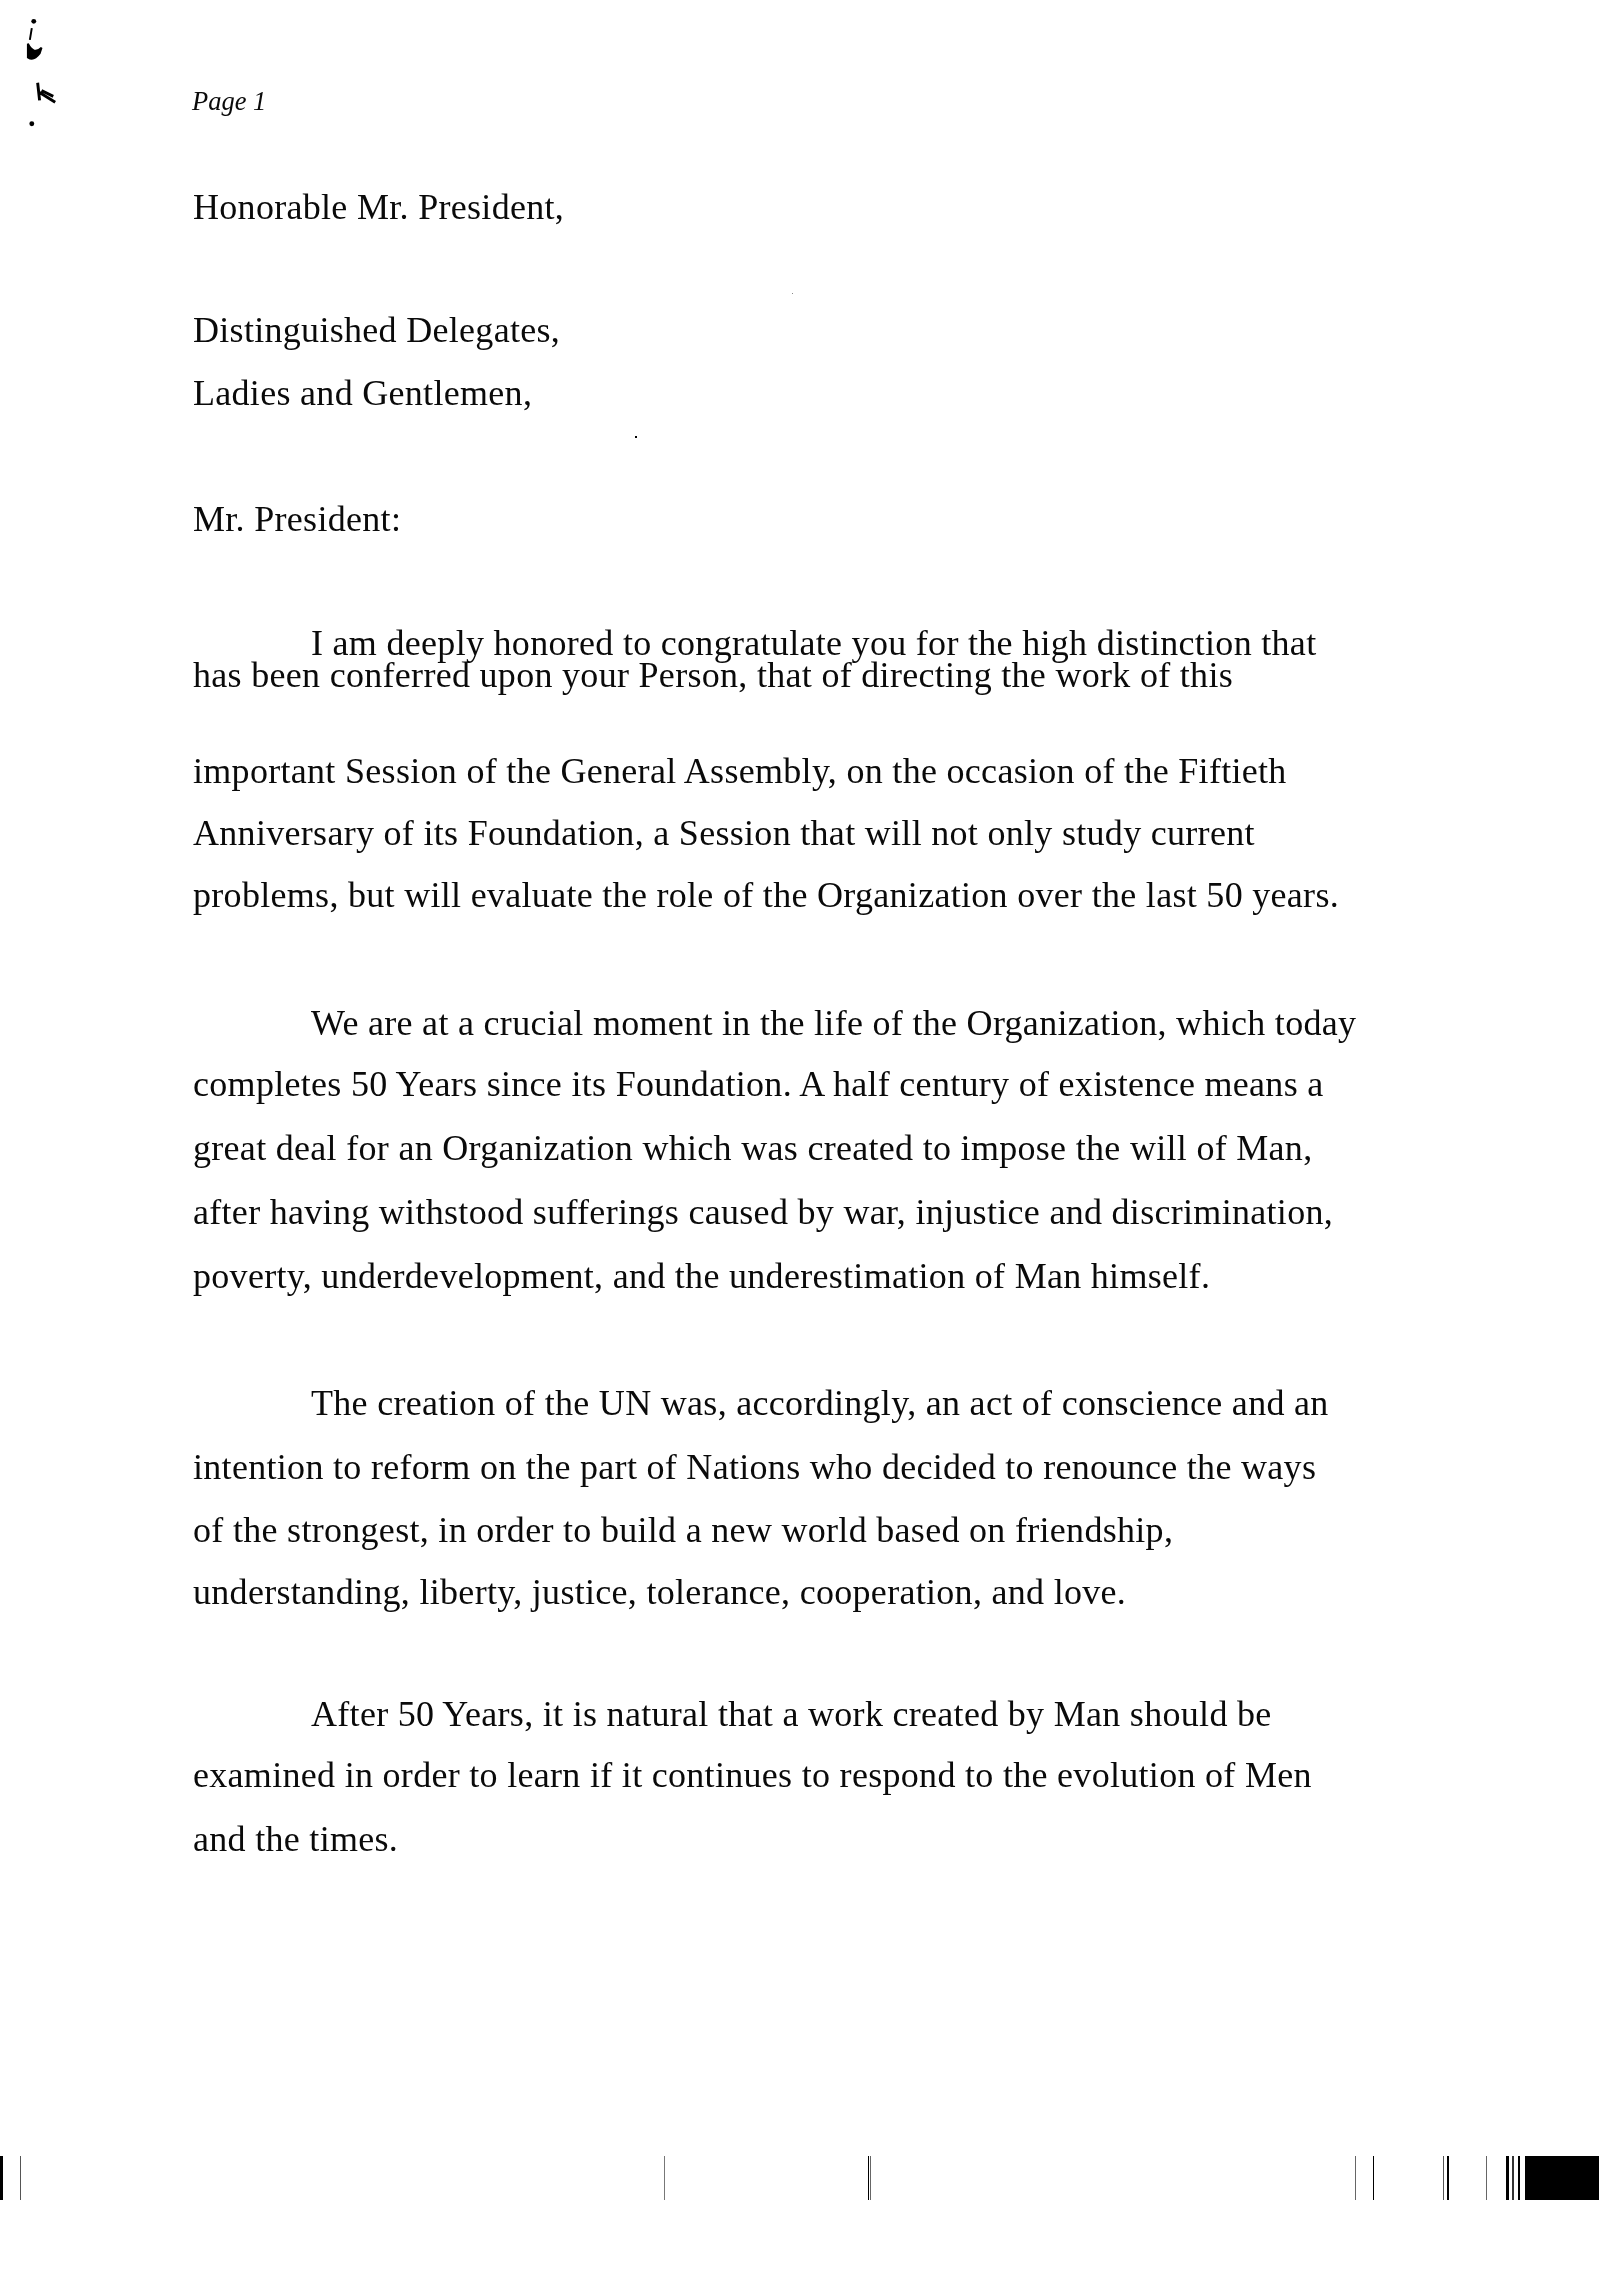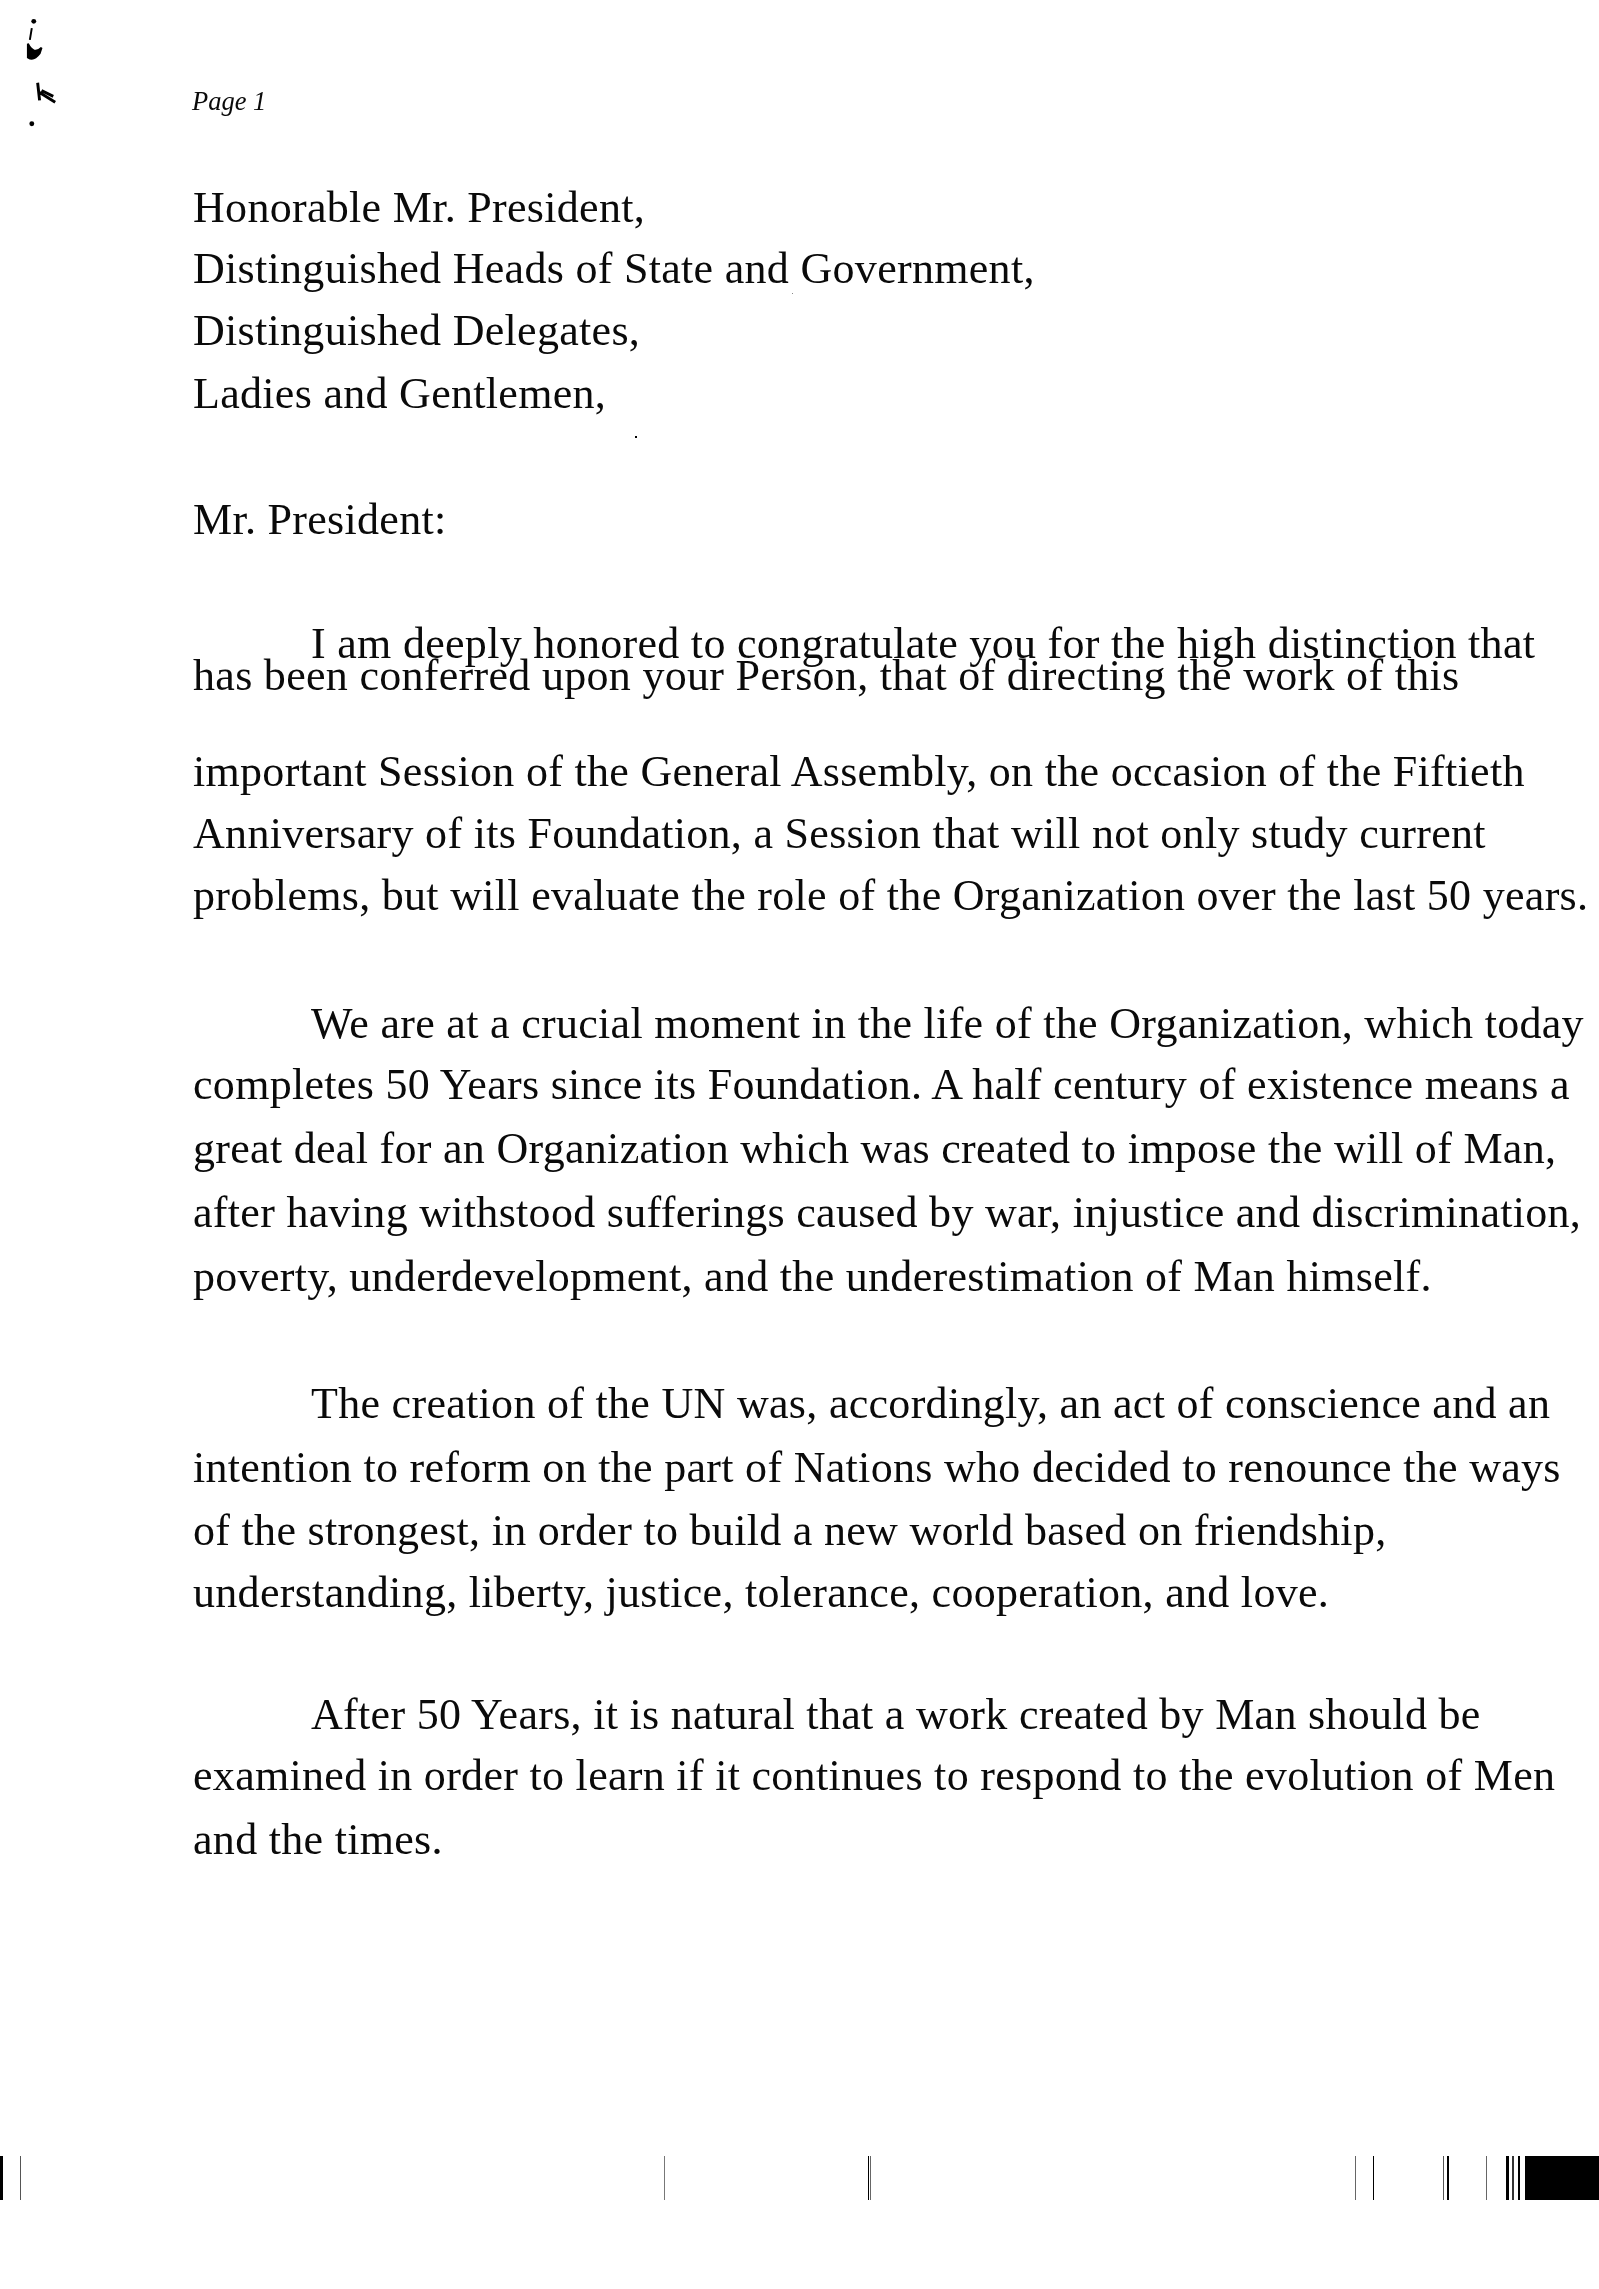--- a/index.html
+++ b/index.html
@@ -1,40 +1,39 @@
 <!DOCTYPE html>
 <html><head>
 <meta charset="utf-8">
 <style>
   html, body { margin:0; padding:0; background:#ffffff; }
   body { width:1600px; height:2290px; position:relative; overflow:hidden;
          font-family:"Liberation Serif", "DejaVu Serif", serif; color:#0a0a0a; }
   .page { position:absolute; left:0; top:0; width:1600px; height:2290px; background:#fff; }
   .header { position:absolute; left:192px; top:86px; font-style:italic; font-size:26.5px; line-height:31px;font-family:Liberation Serif, serif; }
-  .line { position:absolute; left:193px; font-size:44px; line-height:39px; white-space:nowrap; letter-spacing:0.3px; }
+  .line { position:absolute; left:193px; font-size:36px; line-height:39px; white-space:nowrap; letter-spacing:0.3px; }
   .indent { left:294px;margin-left:17px; }
   .mark { position:absolute; background:#000; }
   .scan-band { position:absolute; top:2156px; height:44px; }
 </style>
 </head>
 <body>
 
 <div class="page">
 
   <svg style="position:absolute;left:23.5px;top:13.7px" width="39" height="118" viewBox="0 0 40 120">
     <circle cx="10" cy="7" r="2.5" fill="#000"></circle>
     <path d="M8 14 L6 26 M4 30 Q10 42 18 34 L16 40 Q10 48 4 44 Z" fill="#000" stroke="#000" stroke-width="2"></path>
     <path d="M14 70 L16 88 M16 80 L32 90 M18 78 L30 84" stroke="#000" stroke-width="3" fill="none"></path>
     <circle cx="8" cy="112" r="2.5" fill="#000"></circle>
   </svg>
 
   <div class="header">Page 1</div>
 
   <div class="line" style="top:188px">Honorable Mr. President,</div>
-  <div class="line" style="top:249px">Distinguished Heads of State and Government,</div>
   <div class="line" style="top:311px">Distinguished Delegates,</div>
   <div class="line" style="top:374px">Ladies and Gentlemen,</div>
 
   <div class="line" style="top:500px">Mr. President:</div>
 
   <div>
     <div class="line indent" style="top:624px">I am deeply honored to congratulate you for the high distinction that</div>
     <div class="line" style="top:656px">has been conferred upon your Person, that of directing the work of this</div>
     <div class="line" style="top:752px">important Session of the General Assembly, on the occasion of the Fiftieth</div>
     <div class="line" style="top:814px">Anniversary of its Foundation, a Session that will not only study current</div>

